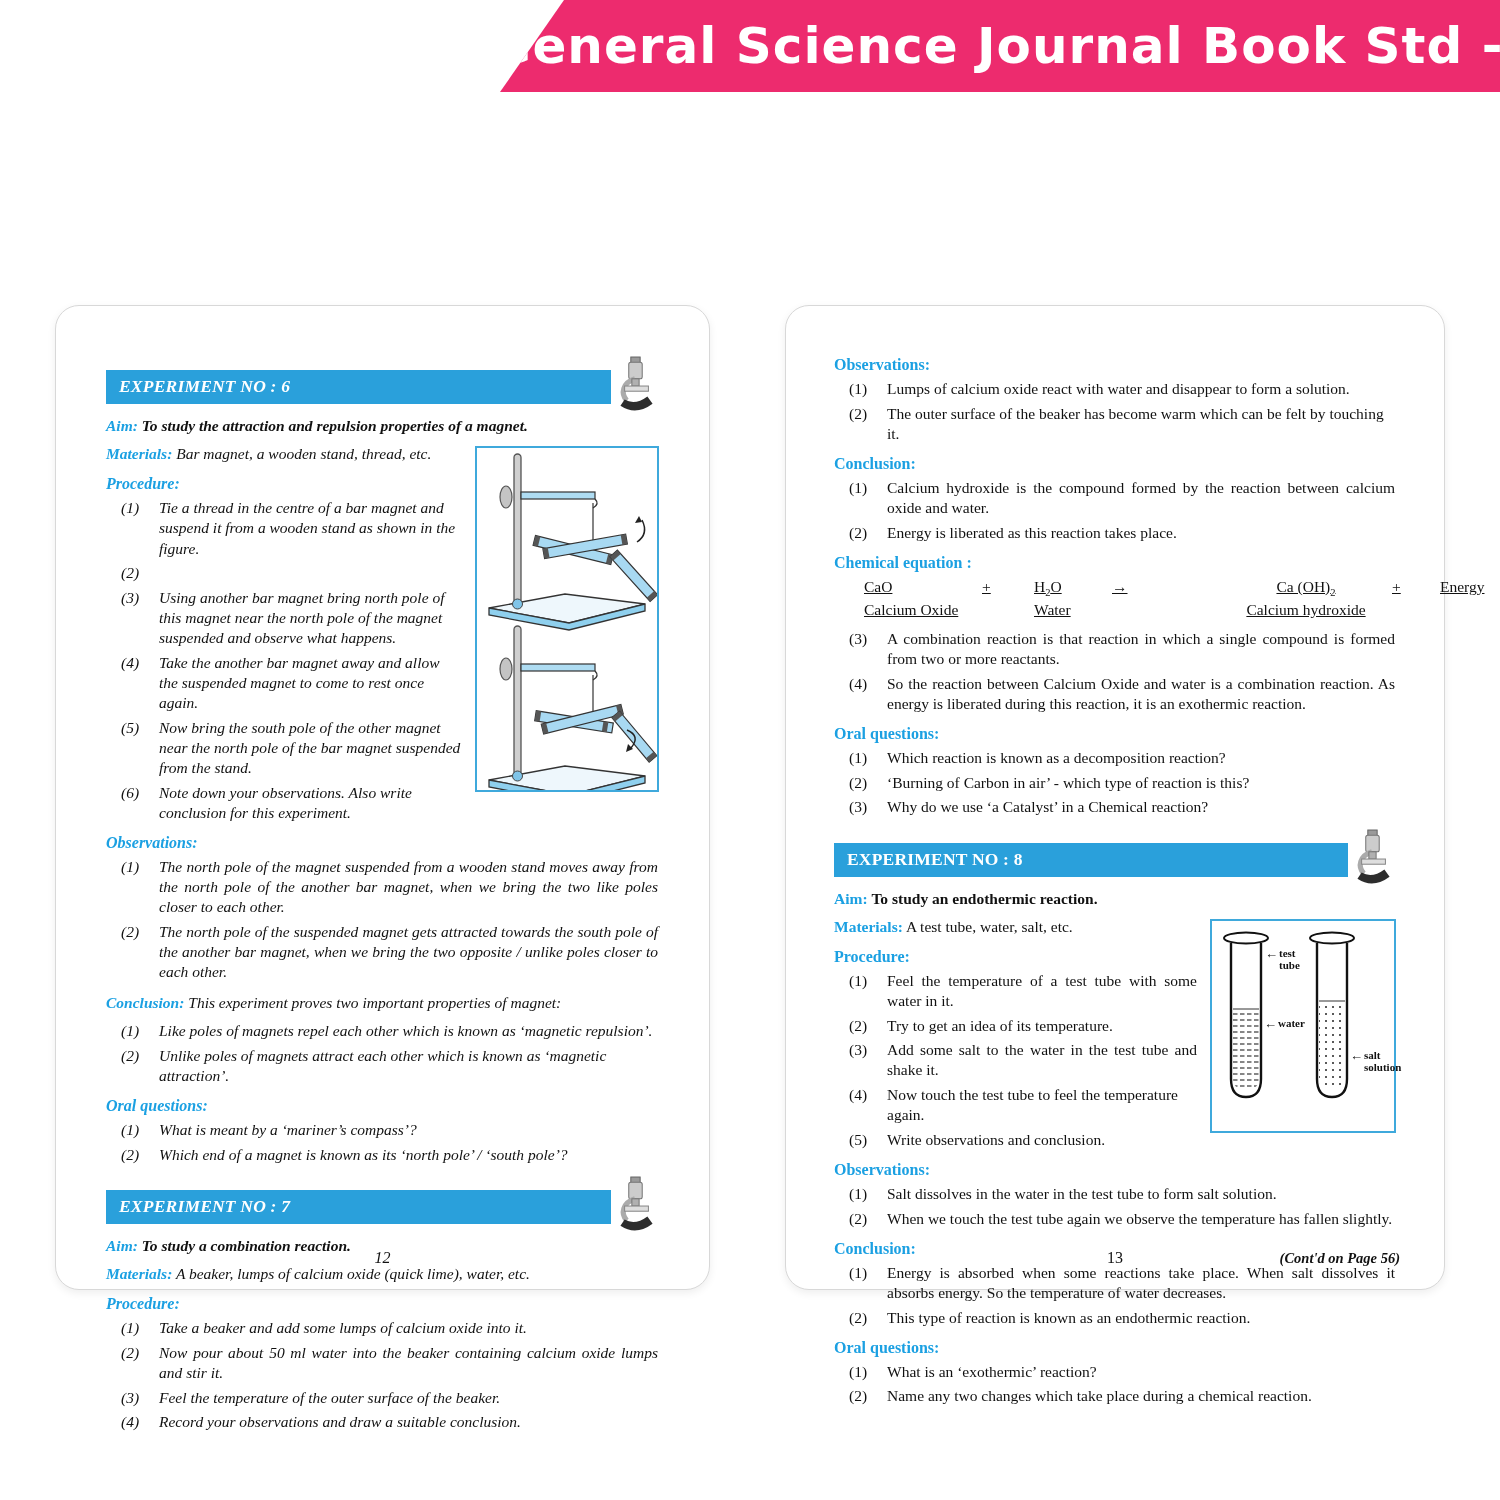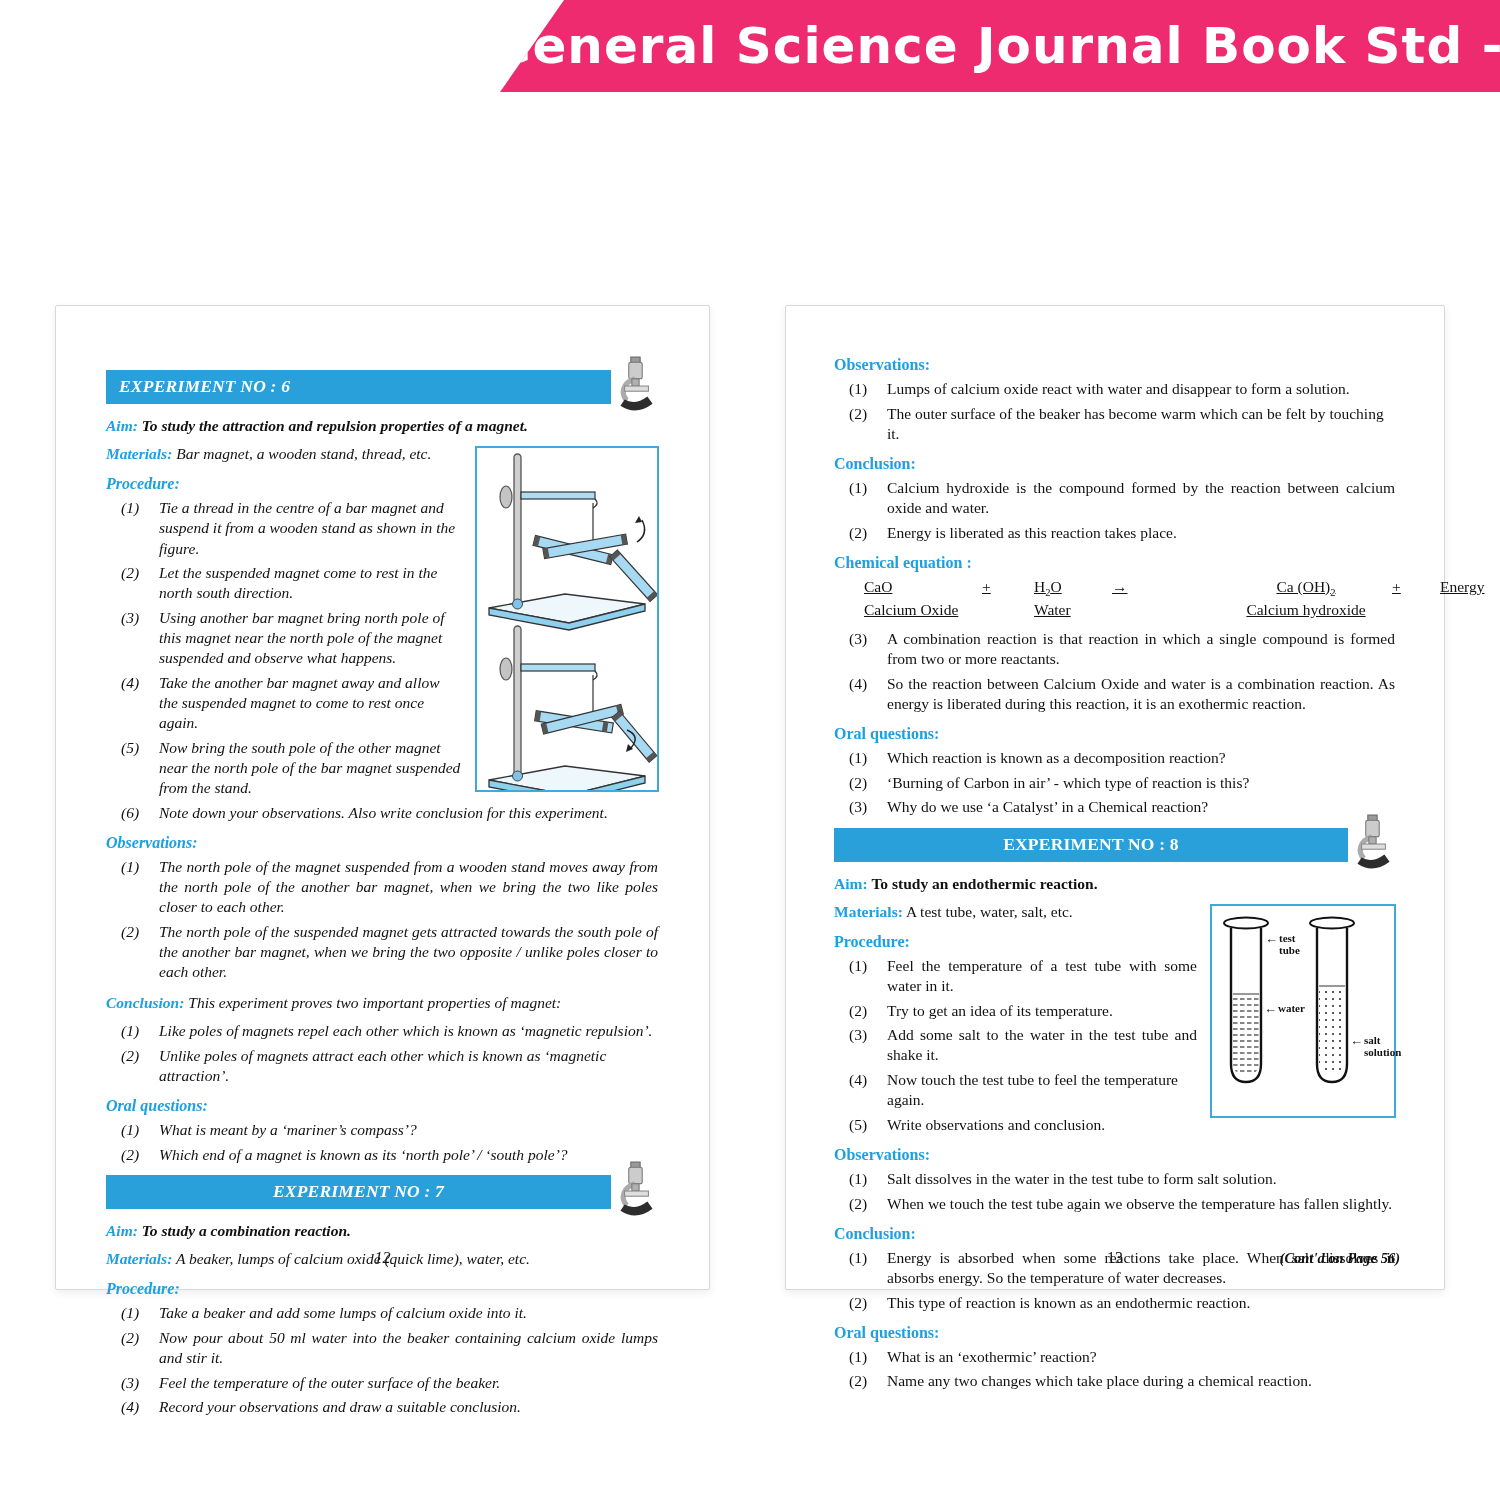--- a/index.html
+++ b/index.html
@@ -15,33 +15,33 @@
   }
   .banner .title {
     color:#fff; font-family:"DejaVu Sans", sans-serif;
     font-size:50px; font-weight:600; letter-spacing:1px; padding-left:48px;
     white-space:nowrap;
   }
 
   
   .page {
     position:absolute; top:305px; height:985px; background:#fff;
-    border:1.5px solid #d8d8d8; border-radius:2px;
+    border:1.5px solid #d8d8d8; border-radius:24px;
     box-shadow:0 3px 8px rgba(0,0,0,0.07);
   }
   #page-left  { left:55px;  width:655px; padding:60px 50px 60px 50px;font-style:italic; }
   #page-right { left:785px; width:660px; padding:50px 48px 60px 48px; }
 
   
   .expbar {
     position:relative; background:#2AA0DB; color:#fff;
     font-weight:bold; font-size:17.5px; letter-spacing:0.2px;
     padding:6px 13px 7px; width:calc(100% - 48px); margin:4px 0 12px;
   }
-  .expbar.later { margin-top:10px;text-align:center; }
+  .expbar.later { margin-top:25px; }
   .micro-wrap { position:absolute; right:-46px; top:-14px; width:42px; height:58px; }
 
   
   .h   { color:#1BA0E2; font-weight:bold; }
   .lead { font-size:15.5px; margin:8px 0; line-height:1.3; }
   .lead .b { font-weight:bold; }
   .sect { color:#1BA0E2; font-weight:bold; font-size:16px; margin:11px 0 5px; }
   .clear { clear:both; }
   .item { display:flex; margin:4.5px 0; font-size:15.5px; line-height:1.3; }
   .item .num { flex:0 0 38px; margin-left:15px; }
@@ -169,21 +169,20 @@
     <span>Bar magnet, a wooden stand, thread, etc.</span>
   </p>
 
   <p class="sect">Procedure:</p>
   <div class="item">
       <span class="num">(1)</span>
       <span class="txt nj">Tie a thread in the centre of a bar magnet and suspend it from a wooden stand as shown in the figure.</span>
     </div>
   <div class="item">
       <span class="num">(2)</span>
-      <span class="txt nj">Let the suspended magnet come to rest in the north south direction.</span>
     </div>
   <div class="item">
       <span class="num">(3)</span>
       <span class="txt nj">Using another bar magnet bring north pole of this magnet near the north pole of the magnet suspended and observe what happens.</span>
     </div>
   <div class="item">
       <span class="num">(4)</span>
       <span class="txt nj">Take the another bar magnet away and allow the suspended magnet to come to rest once again.</span>
     </div>
   <div class="item">

